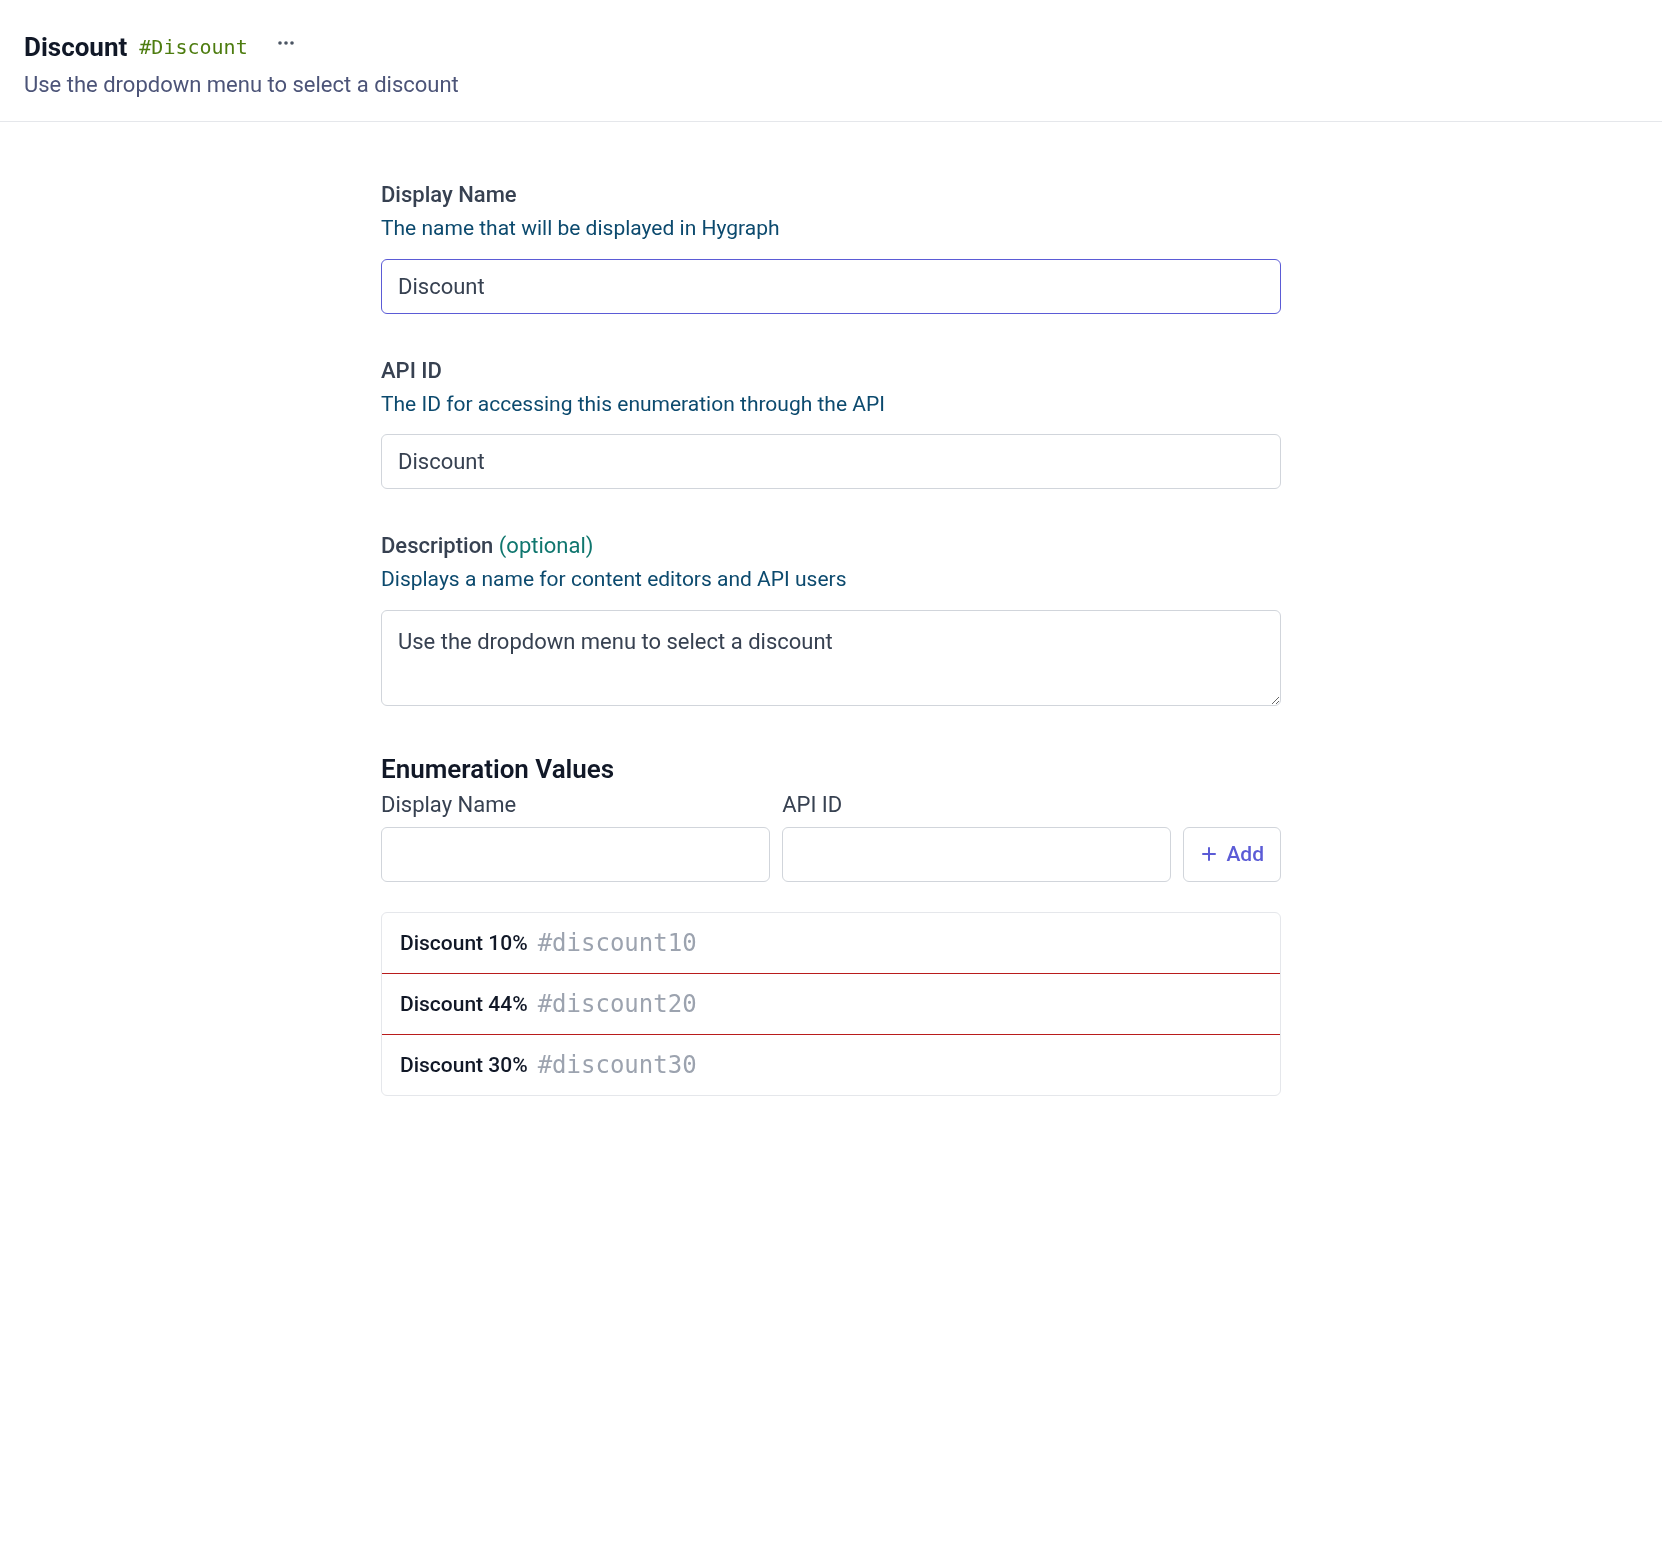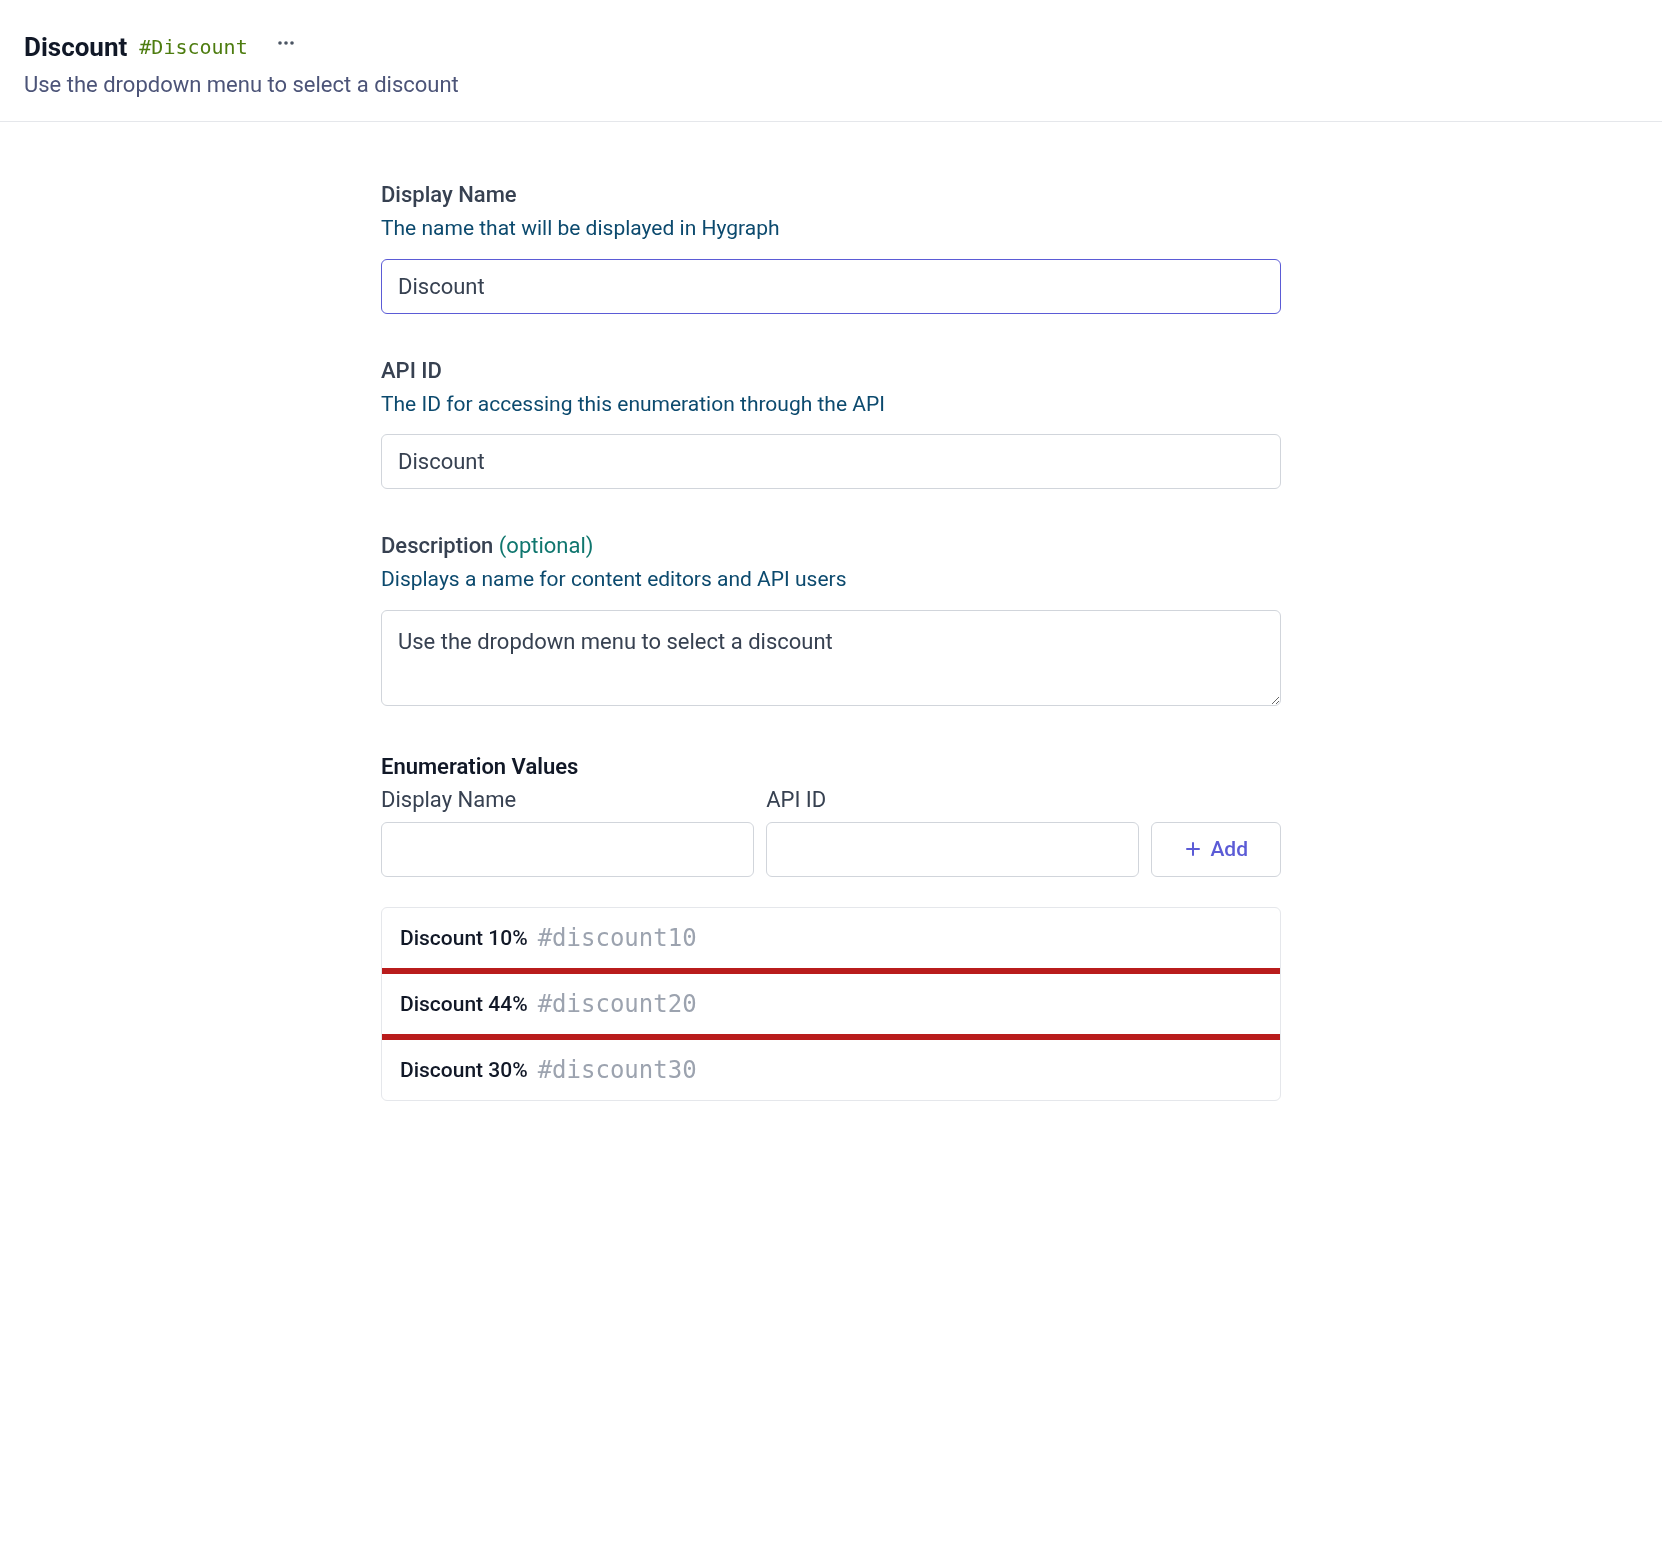--- a/index.html
+++ b/index.html
@@ -106,21 +106,21 @@
       color: #374151;
       border: 1px solid #d1d5db;
       border-radius: 6px;
       outline: none;
       font-family: inherit;
       resize: vertical;
       line-height: 1.5;
     }
 
     .section-title {
-      font-size: 22px;
+      font-size: 26px;
       font-weight: 600;
       color: #111827;
       margin-bottom: 8px;
     }
 
     .section-hint {
       font-size: 21px;
       color: #5b6382;
       line-height: 1.55;
       margin-bottom: 28px;
@@ -142,21 +142,21 @@
       color: #374151;
       font-weight: 400;
       margin-bottom: 10px;
       display: block;
     }
 
     .add-button {
       display: inline-flex;
       align-items: center;
       gap: 8px;
-      padding: 14px 32px;
+      padding: 14px 16px;
       border: 1px solid #d1d5db;
       border-radius: 6px;
       background: #ffffff;
       color: #5b5bd6;
       font-size: 21px;
       font-weight: 500;
       cursor: pointer;
       font-family: inherit;
       height: 55px;
     }
@@ -167,21 +167,21 @@
     }
 
     .enum-values-list {
       border: 1px solid #e5e7eb;
       border-radius: 6px;
       overflow: hidden;
     }
 
     .enum-value-row {
       padding: 16px 18px;
-      border-bottom: 6px solid #b91c1c;
+      border-bottom: 1px solid #b91c1c;
       display: flex;
       align-items: center;
       gap: 10px;
     }
     .enum-value-row:last-child {
       border-bottom: none;
     }
 
     .enum-display-name {
       font-size: 21px;

